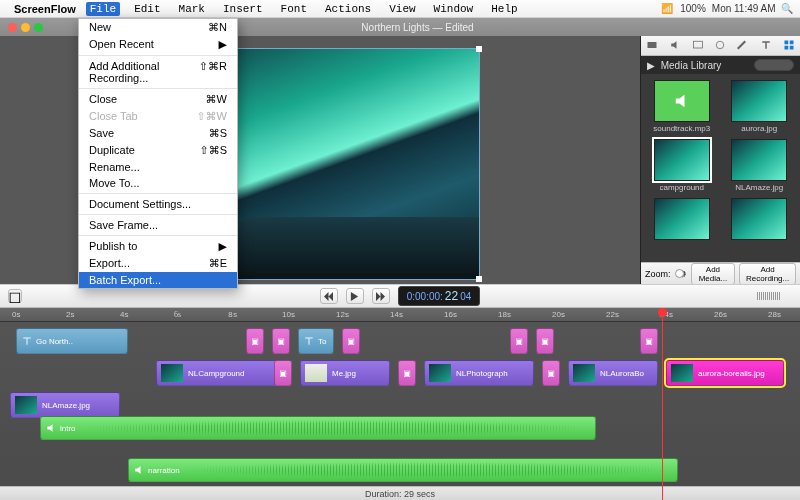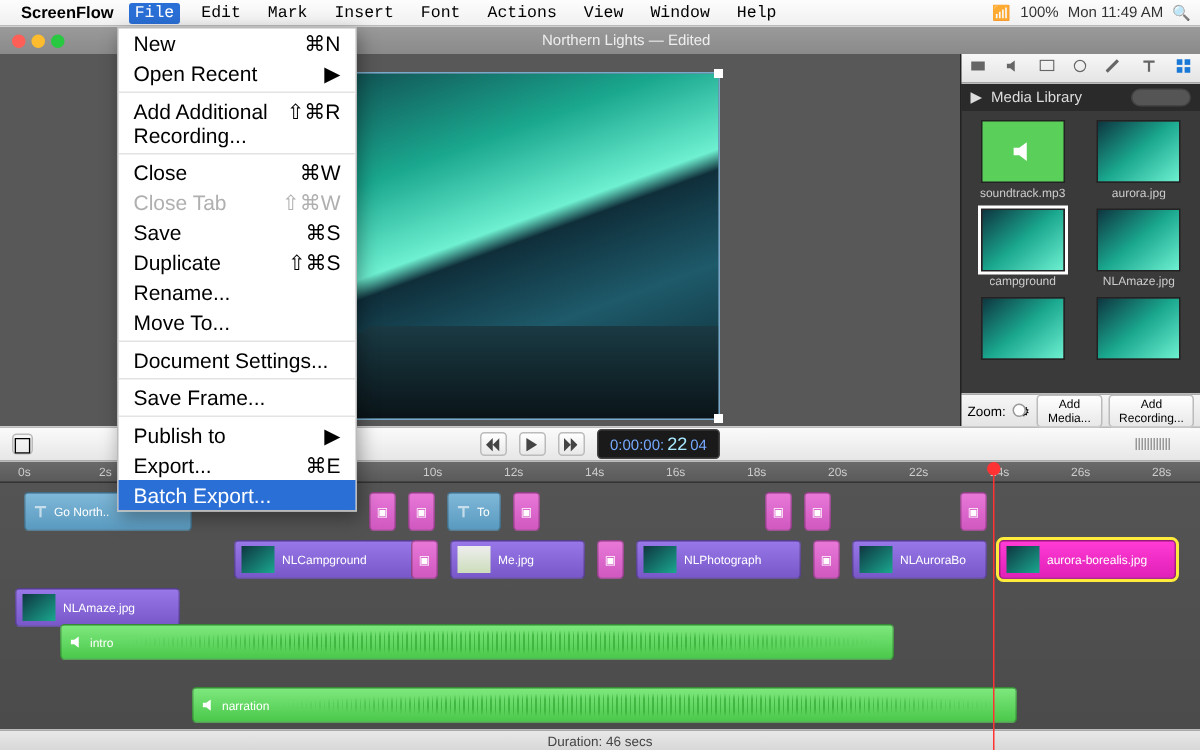--- a/index.html
+++ b/index.html
@@ -4,21 +4,21 @@
 <style>
 * { margin: 0; padding: 0; box-sizing: border-box; font-family: -apple-system, "Lucida Grande", sans-serif; }
 html, body { width: 800px; height: 500px; overflow: hidden; background: #585858; }
 .menubar { height: 18px; background: linear-gradient(#fdfdfd,#f0f0f0); display: flex; align-items: center; font-size: 11px; padding: 0 6px; border-bottom: 1px solid #d0d0d0; position: relative; z-index: 50; }
 .menubar .apple { margin-right: 8px; }
 .menubar .appname { font-weight: bold; margin-right: 10px; }
 .menubar .mitem { margin-right: 10px; cursor: default; padding: 1px 4px; font-family: Liberation Mono, monospace; }
 .menubar .mitem.open { background: #2a6fd6; color: #fff; border-radius: 2px; }
 .menubar-right { margin-left: auto; display: flex; align-items: center; gap: 6px; font-size: 10px; }
 .menubar-right span { opacity: .8; }
-.dropdown { position: absolute; left: 78px; top: 18px; width: 160px; background: #fff; border: 1px solid #bbb; box-shadow: 2px 4px 12px rgba(0,0,0,.35); font-size: 14px; z-index: 100; }
+.dropdown { position: absolute; left: 78px; top: 18px; width: 160px; background: #fff; border: 1px solid #bbb; box-shadow: 2px 4px 12px rgba(0,0,0,.35); font-size: 11px; z-index: 100; }
 .dropdown .row { display: flex; justify-content: space-between; padding: 2px 10px; cursor: default; }
 .dropdown .row.dis { color: #b0b0b0; }
 .dropdown .row.sel { background: #2a6fd6; color: #fff; }
 .dropdown hr { border: none; border-top: 1px solid #e3e3e3; margin: 2px 0; }
 .titlebar { height: 18px; background: linear-gradient(#9a9a9a,#8a8a8a); display: flex; align-items: center; font-size: 10px; color: #eee; padding: 0 8px; }
 .tl-dots { display: flex; gap: 4px; }
 .tl-dots i { width: 9px; height: 9px; border-radius: 50%; display: block; }
 .tl-dots i:nth-child(1){background:#ff5f57}.tl-dots i:nth-child(2){background:#febc2e}.tl-dots i:nth-child(3){background:#28c840}
 .titlebar .doc { margin: 0 auto; }
 .canvas-area { height: 248px; background: #585858; position: relative; display: flex; }
@@ -282,21 +282,21 @@
       <i></i>
     </div>
 </div>
 
 <div class="timeline">
   <div class="ruler" id="ruler">
       <span style="left: 12px;">0s</span>
       <span style="left: 66px;">2s</span>
       <span style="left: 120px;">4s</span>
       <span style="left: 174px; font-family: Liberation Serif, serif;">6s</span>
-      <span style="left: 228px;">8s</span>
+      <span style="left: 228px; font-family: Liberation Mono, monospace;">8s</span>
       <span style="left: 282px;">10s</span>
       <span style="left: 336px;">12s</span>
       <span style="left: 390px;">14s</span>
       <span style="left: 444px;">16s</span>
       <span style="left: 498px; text-align: center;">18s</span>
       <span style="left: 552px;">20s</span>
       <span style="left: 606px;">22s</span>
       <span style="left: 660px;">24s</span>
       <span style="left: 714px;">26s</span>
       <span style="left: 768px;">28s</span>
@@ -360,15 +360,15 @@
     </div>
   <div class="clip audio" style="top:150px;left:128px;width:550px">
       <svg viewBox="0 0 16 16">
         <path d="M3 6v4h3l4 3V3L6 6z"></path>
       </svg>
       <span>narration</span>
       <div class="wf"></div>
     </div>
 
   <div class="footer">
-      <span>Duration: 46 secs</span>
+      <span>Duration: 29 secs</span>
     </div>
 </div>
 
 </body></html>

